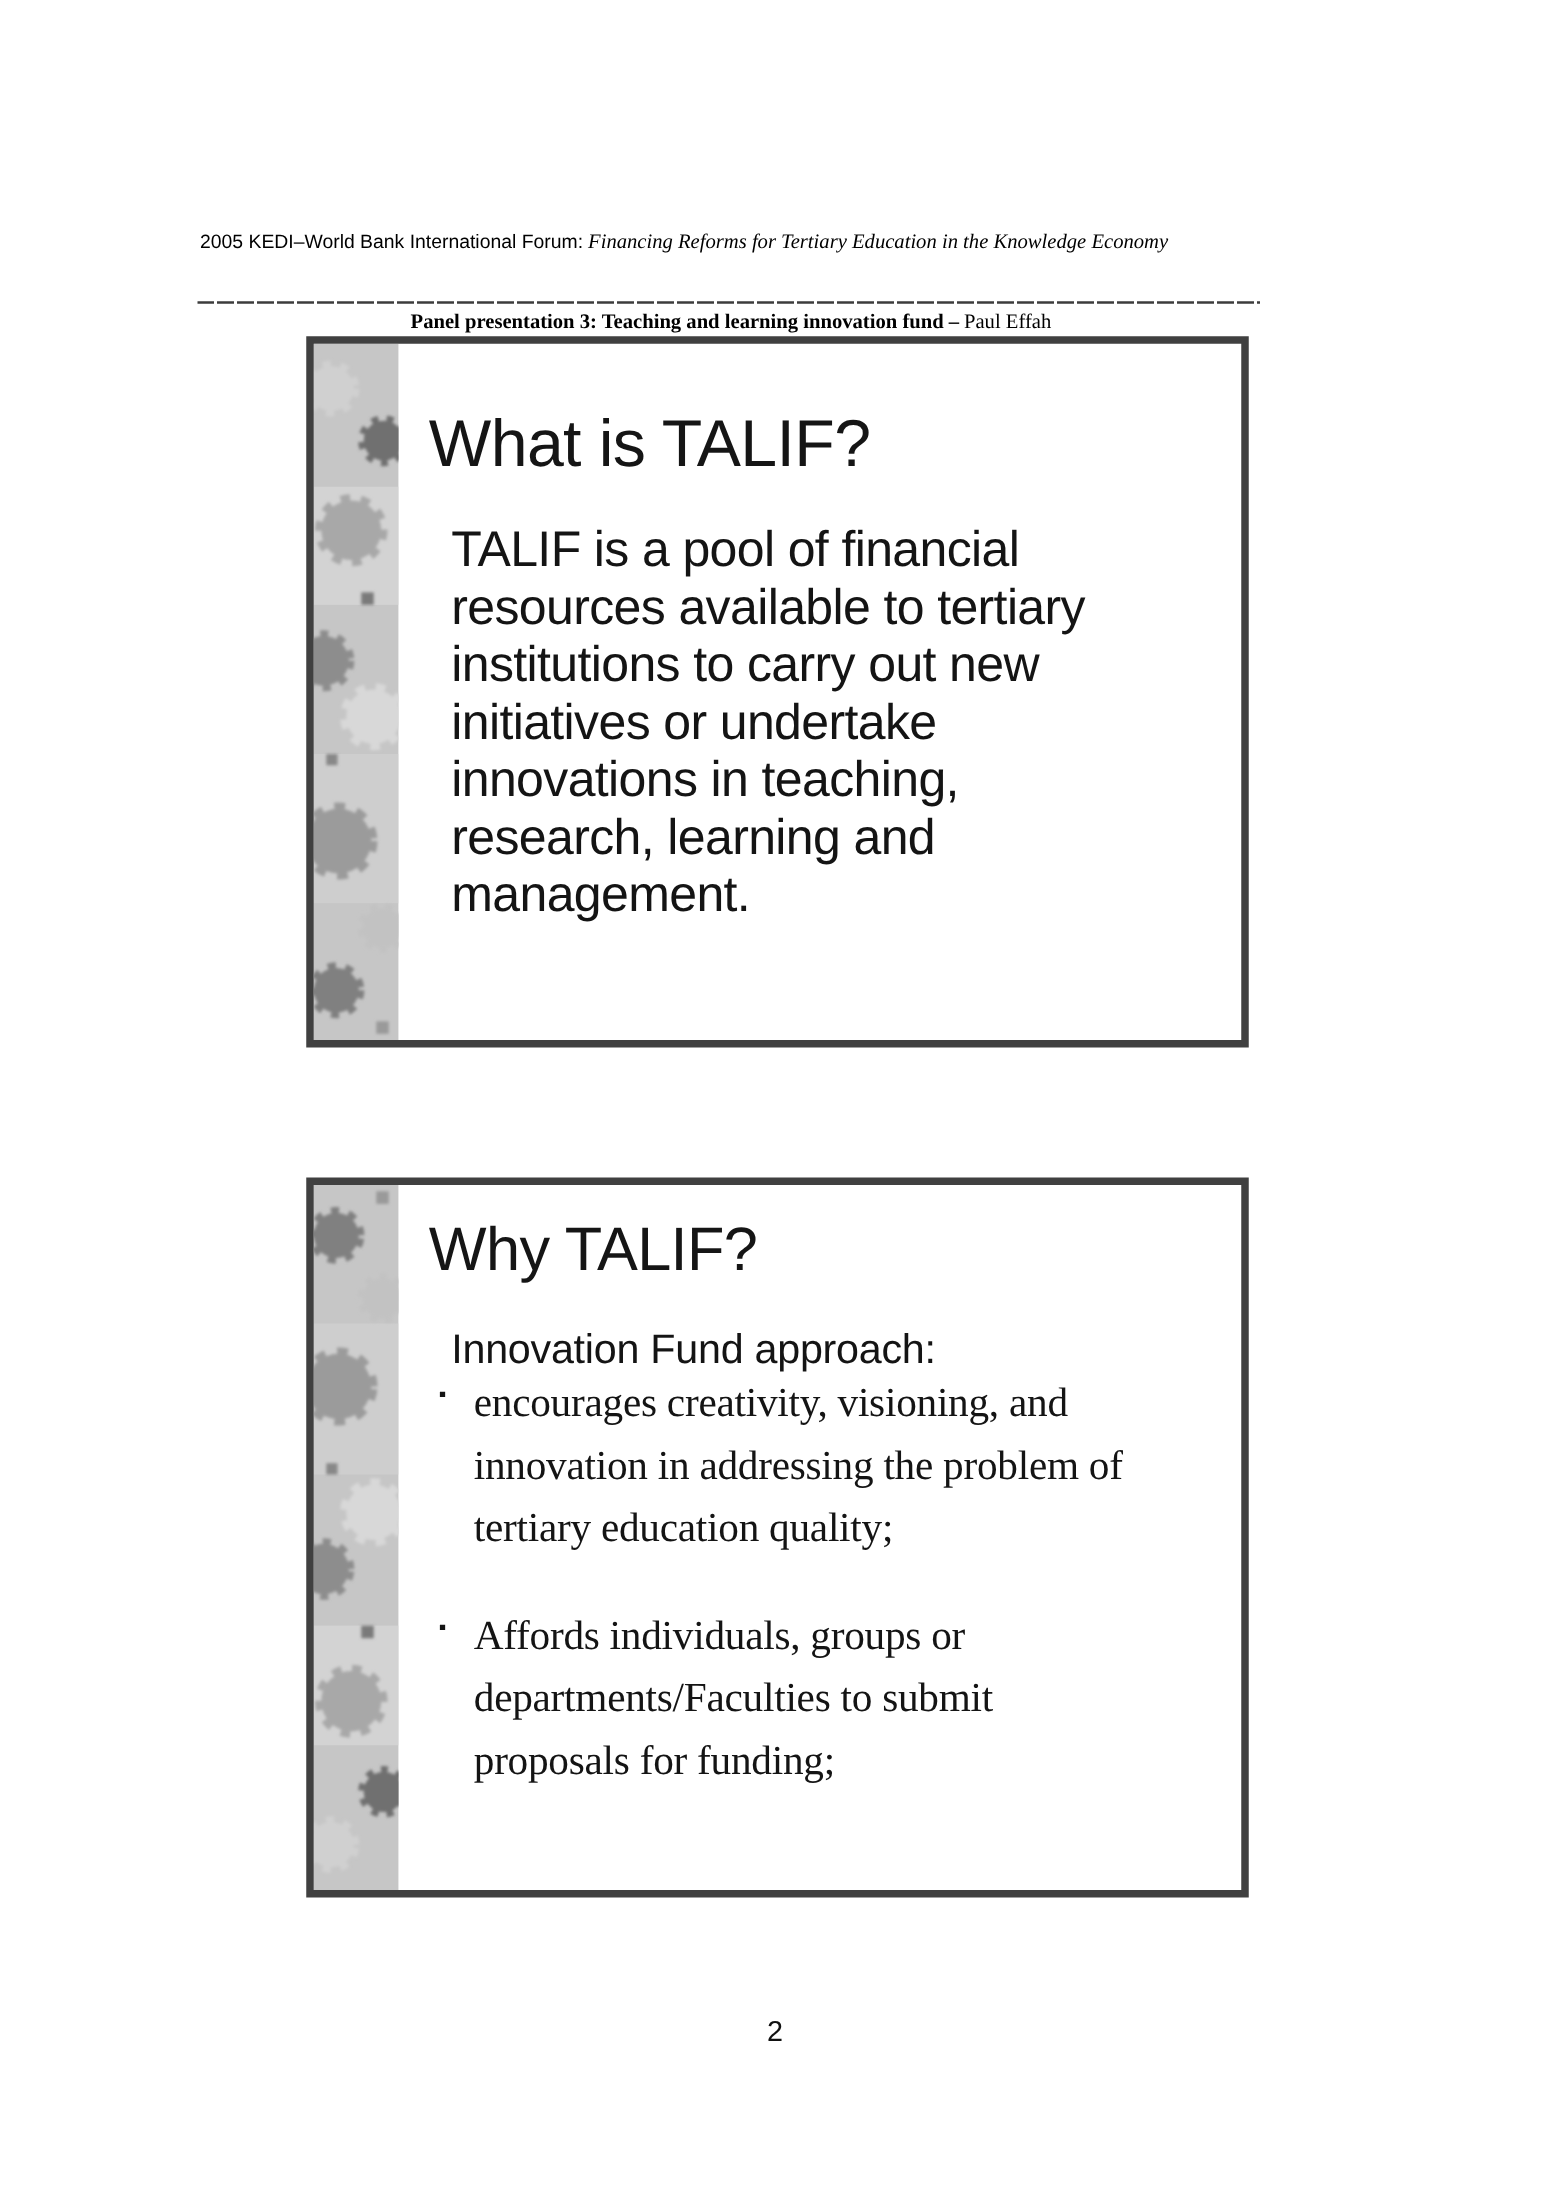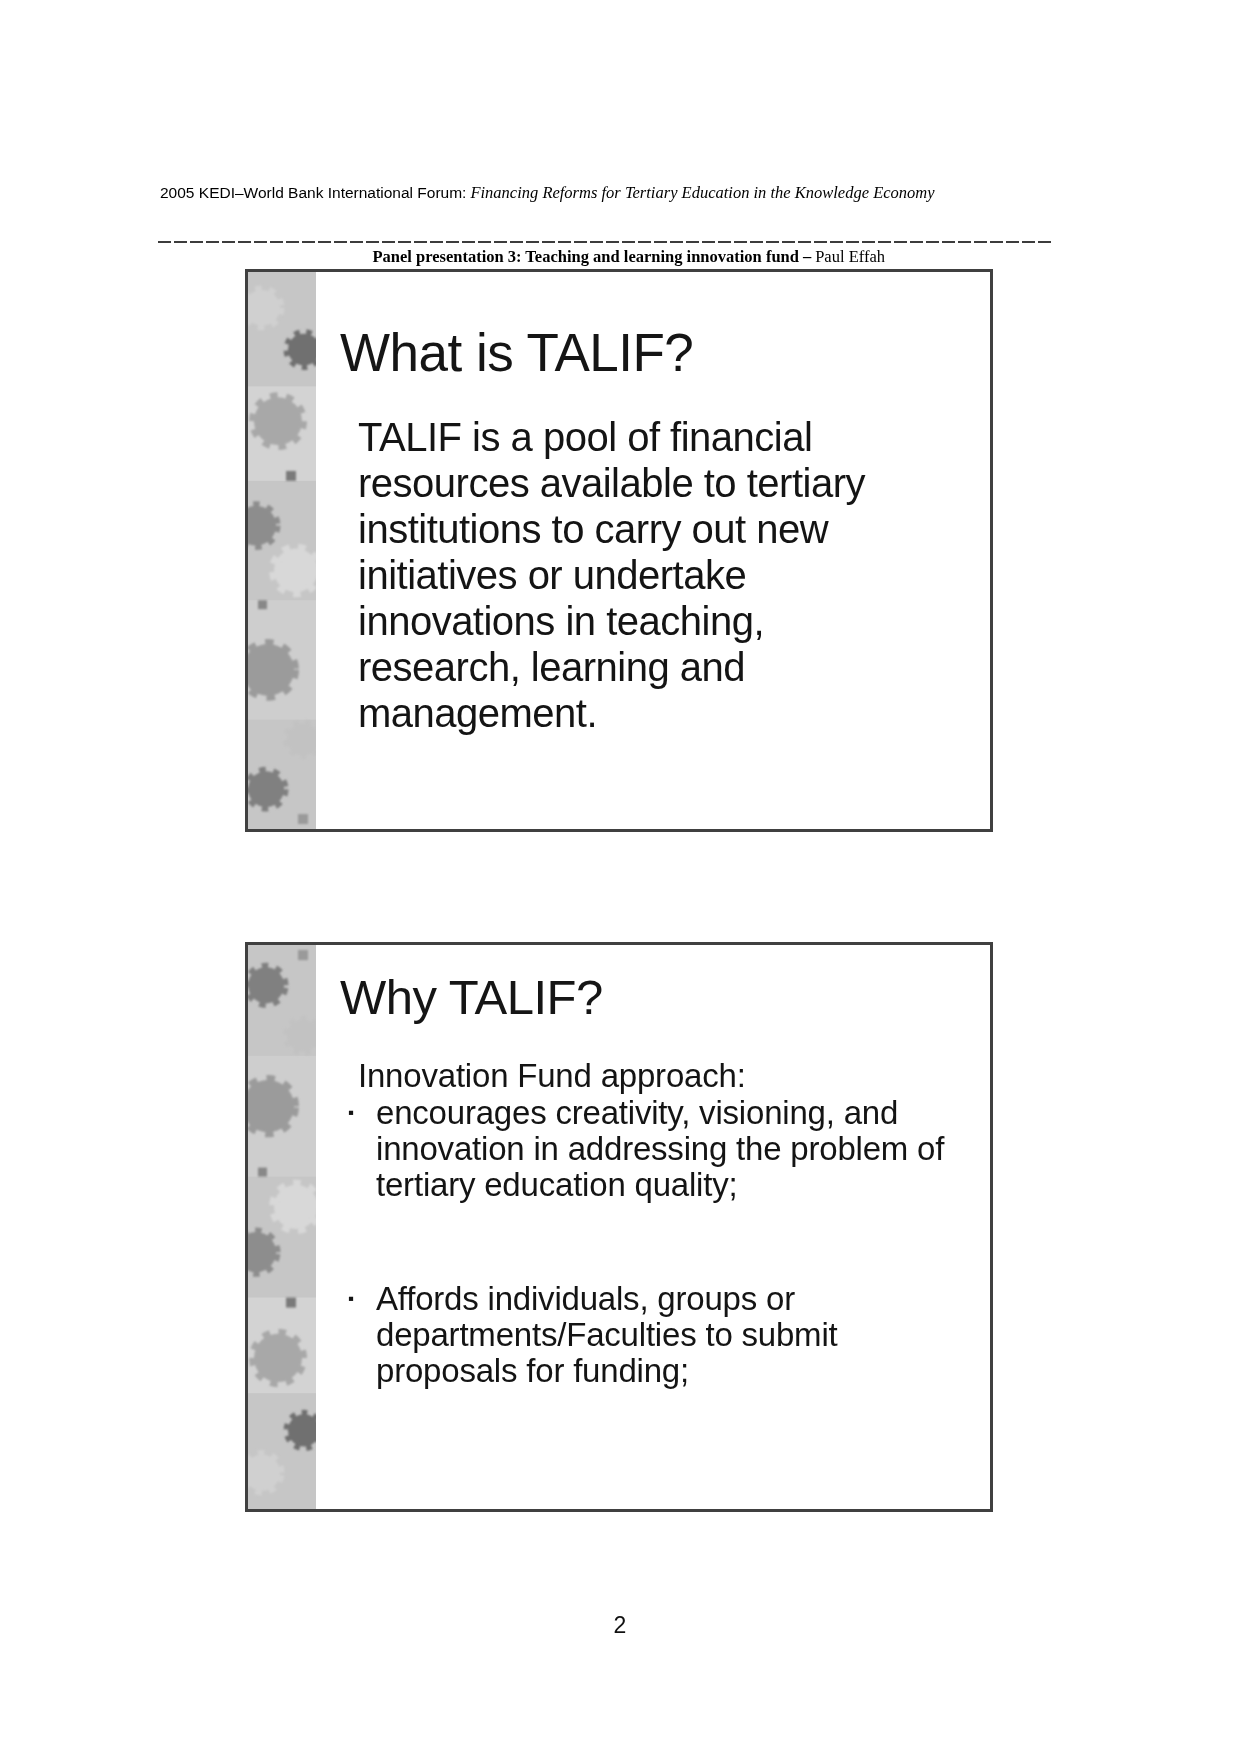--- a/index.html
+++ b/index.html
@@ -1,20 +1,19 @@
 <!DOCTYPE html>
 <html><head>
 <meta charset="utf-8">
 <style>
   html,body { margin:0; padding:0; background:#ffffff; }
   .page {
     position:relative; width:1008px; height:1755px; background:#ffffff;
     font-family:"Liberation Sans", sans-serif; color:#111;
     overflow:hidden;
-    padding-left:44px;
   }
 
   
   .header-line1 {
     position:absolute; left:160px; top:183px;
     font-size:15.5px; color:#000; white-space:nowrap;
   }
   .forum-subtitle {
     font-family:"Liberation Serif", serif; font-style:italic; font-size:16.5px;
     margin-left:4px;
@@ -27,21 +26,21 @@
     position:absolute; right:167px; top:247px;
     font-family:"Liberation Serif", serif; font-size:16.5px; color:#000;
     white-space:nowrap;
   }
   .panel-bold { font-weight:bold;margin-left:36px; }
   .panel-sep  { font-weight:bold; margin:0 4px; }
 
   
   .slide {
     position:absolute; left:245px; width:742px;
-    border:3px solid #404040; background:#fff;
+    border:6px solid #404040; background:#fff;
   }
   .slide-1 { top:269px; height:557px; }
   .slide-2 { top:942px; height:564px; }
 
   .gears {
     position:absolute; left:0; top:0; bottom:0; width:68px; overflow:hidden;
   }
   .gears svg { width:68px; height:100%; display:block; }
   .slide-2 .gears svg { transform:scaleY(-1); }
 
@@ -63,22 +62,22 @@
     font-size:33px; color:#141414; letter-spacing:-0.2px; white-space:nowrap;
   }
 
   .bullet-item { position:absolute; left:100px; display:flex; align-items:flex-start; }
   .bullet-item.b1 { top:150px; }
   .bullet-item.b2 { top:336px; }
   .bullet-marker {
     width:28px; flex:0 0 28px; font-size:17px; padding-top:8px; color:#141414;
   }
   .bullet-text {
-    font-size:33px; line-height:36px; letter-spacing:-0.2px;
-    color:#141414; white-space:pre-line; max-width:600px;
+    font-size:33px; line-height:50px; letter-spacing:-0.2px;
+    color:#141414; white-space:pre-line; max-width:600px;font-family:Liberation Serif, serif;
   }
 
   
   .page-number {
     position:absolute; left:0; top:1612px; width:1240px;
     text-align:center; font-size:23px; color:#111;
   }
 </style>
 </head>
 <body>

